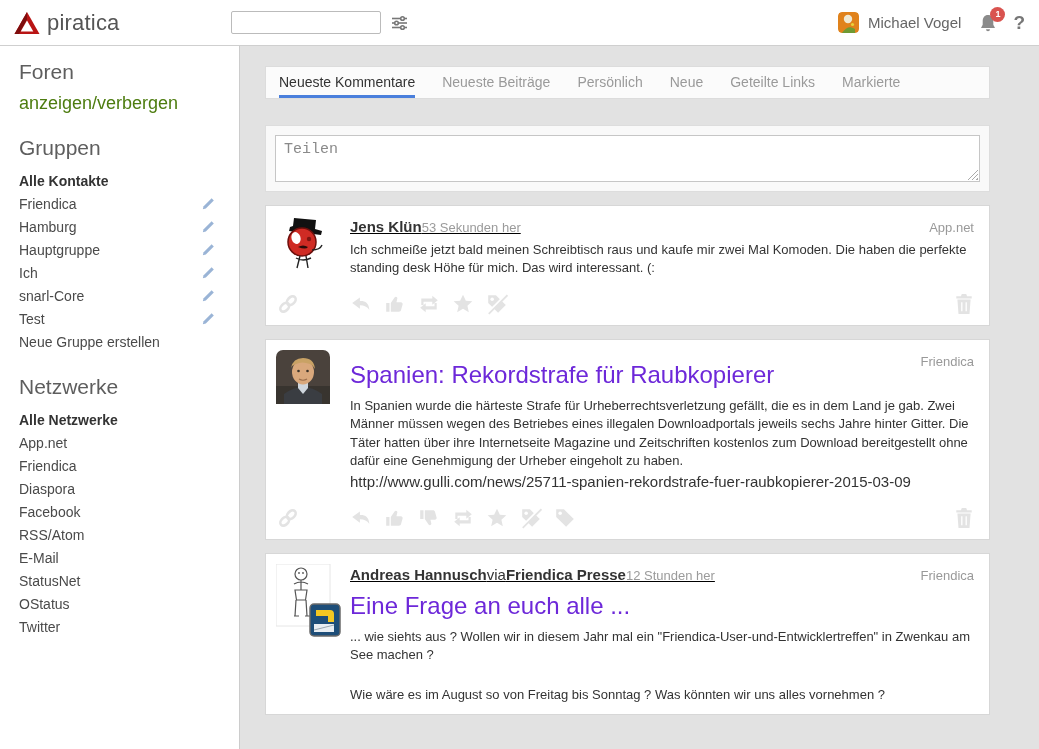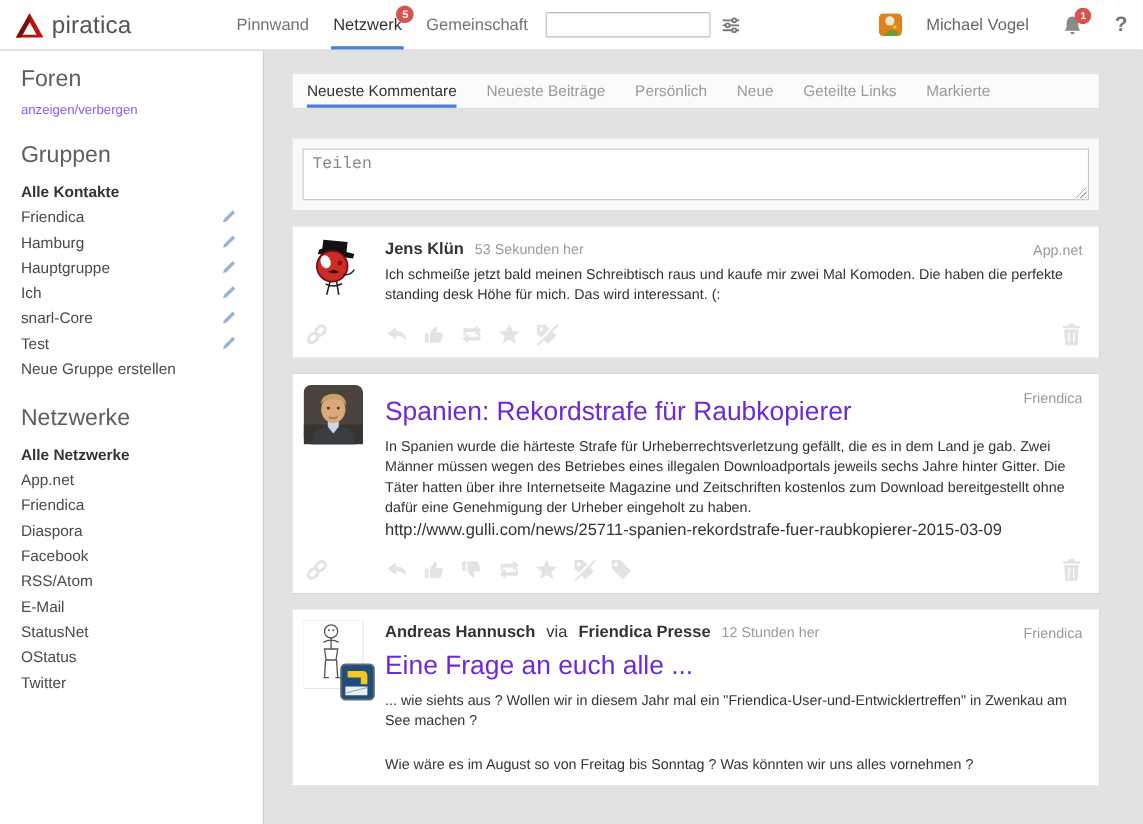--- a/index.html
+++ b/index.html
@@ -16,44 +16,44 @@
     height:100%; display:flex; align-items:center; }
   .topnav a.active { color:#333; }
   .topnav a.active::after { content:""; position:absolute; left:-2px; right:-2px;
     bottom:0; height:3px; background:#4a7fdc; }
   .nav-badge { position:absolute; top:5px; right:-11px; min-width:16px; height:16px;
     background:#d9534f; border-radius:50%; color:#fff; font-size:10px; font-weight:bold;
     display:flex; align-items:center; justify-content:center; padding:0 3px; }
   .search-wrap { display:flex; align-items:center; gap:10px; margin-left:16px; }
   .search-input { width:150px; height:23px; border:1px solid #bbb; border-radius:2px;
     font-size:13px; padding:0 6px; color:#333; }
-  .header-right { margin-left:auto; display:flex; align-items:center; gap:22px; }
+  .header-right { margin-left:auto; display:flex; align-items:center; gap:9px; }
   .user-avatar { width:21px; height:21px; border-radius:4px; overflow:hidden; flex:none; cursor:pointer; }
   .user-name { font-size:15px; color:#666; cursor:pointer; }
   .bell-wrap { position:relative; margin-left:8px; cursor:pointer; }
   .noti-badge { position:absolute; top:-6px; right:-7px; min-width:15px; height:15px;
     background:#d9534f; border-radius:50%; color:#fff; font-size:9px; font-weight:bold;
     display:flex; align-items:center; justify-content:center; }
   .help-q { font-size:19px; font-weight:bold; color:#777; margin-left:6px; cursor:pointer; }
 
   
   .page { display:flex; height:703px; }
   .sidebar { width:240px; flex:none; background:#fff; border-right:1px solid #ccc;
     padding:14px 0 0 19px; }
   .side-section { margin-bottom:22px; }
   .side-title { font-size:21px; font-weight:400; color:#5e5e5e; margin-bottom:9px; }
-  .side-toggle { font-size:12px; color:#8b5cf6; cursor:pointer; }
+  .side-toggle { font-size:18px; color:#4d7c0f; cursor:pointer; }
   .side-list { list-style:none; }
   .side-list li { display:flex; align-items:center; height:23px; font-size:14px;
     color:#4a4a4a; padding-right:24px; cursor:pointer; }
   .side-list li .lbl { flex:1; }
   .side-list li.bold .lbl { font-weight:bold; color:#333; }
   .pencil { width:14px; height:14px; flex:none; cursor:pointer; }
 
-  .main { flex:1; padding:20px 39px 0 25px; }
+  .main { flex:1; padding:20px 49px 0 25px; }
 
   
   .tabbar { height:33px; background:#fbfbfb; border:1px solid #dcdcdc;
     display:flex; align-items:stretch; padding:0 13px; gap:27px; margin-bottom:26px; }
   .tab { font-size:14px; color:#9a9a9a; display:flex; align-items:center; cursor:pointer;
     border-bottom:3px solid transparent; padding-top:2px; }
   .tab.active { color:#333; border-bottom-color:#4a7fdc; }
 
   
   .composer { background:#f9f9f9; border:1px solid #ddd; padding:9px; margin-bottom:13px; }
@@ -65,21 +65,21 @@
   .resize-grip { position:absolute; right:2px; bottom:2px; width:11px; height:11px;
     background:repeating-linear-gradient(135deg, transparent 0 2px, #aaa 2px 3px);
     clip-path:polygon(100% 0, 100% 100%, 0 100%); pointer-events:none; }
 
   
   .post { background:#fff; border:1px solid #d7d7d7; margin-bottom:13px;
     padding:12px 14px 10px 12px; position:relative; }
   .post-avatar { position:absolute; left:10px; top:10px; width:54px; height:54px; cursor:pointer; }
   .post-network { position:absolute; right:15px; top:14px; font-size:13px; color:#999; }
   .post-content { margin-left:72px; }
-  .post-nameline { display:flex; align-items:baseline; gap:10px; margin-bottom:6px; }
+  .post-nameline { display:flex; align-items:baseline; margin-bottom:6px;text-decoration:underline; }
   .post-author { font-size:15px; font-weight:bold; color:#333; cursor:pointer; }
   .post-via { font-size:15px; color:#333; }
   .post-time { font-size:13px; color:#9b9b9b; }
   .post-title { font-size:24px; font-weight:400; color:#6d28d9; margin:9px 0 8px; }
   .post-body { font-size:13px; color:#333; line-height:1.42; }
   .post-link { font-size:15px; color:#333; line-height:1.42; cursor:pointer; }
   .post-spacer { height:21px; }
   .actions { margin-top:15px; height:22px; position:relative; }
   .actions .linkicon { position:absolute; left:-1px; top:0; cursor:pointer; }
   .actions .mid { position:absolute; left:72px; top:0; display:flex; gap:12px; }
@@ -95,28 +95,20 @@
   <div class="logo-wrap">
     <span>
       <svg width="26" height="24" viewBox="0 0 26 24">
         <polygon points="13,1 25.5,23 0.5,23" fill="#b91414"></polygon>
         <polygon points="13,1 0.5,23 5,23 13,8.6" fill="#7d0d0d"></polygon>
         <polygon points="13,9.5 19.3,20.5 6.7,20.5" fill="#ffffff"></polygon>
       </svg>
     </span>
     <span class="logo-text">piratica</span>
   </div>
-  <nav class="topnav">
-    <a href="#">Pinnwand</a>
-    <a href="#" class="active">
-        <span>Netzwerk</span>
-        <span class="nav-badge">5</span>
-      </a>
-    <a href="#">Gemeinschaft</a>
-  </nav>
   <div class="search-wrap">
     <input class="search-input" type="text" value="" style="">
     <span>
       <svg width="17" height="16" viewBox="0 0 17 16" fill="none" stroke="#777" stroke-width="1.6">
         <line x1="1" y1="3.5" x2="16" y2="3.5"></line>
           <circle cx="11.5" cy="3.5" r="1.8" fill="#fff"></circle>
         <line x1="1" y1="8" x2="16" y2="8"></line>
           <circle cx="5.5" cy="8" r="1.8" fill="#fff"></circle>
         <line x1="1" y1="12.5" x2="16" y2="12.5"></line>
           <circle cx="11.5" cy="12.5" r="1.8" fill="#fff"></circle>

